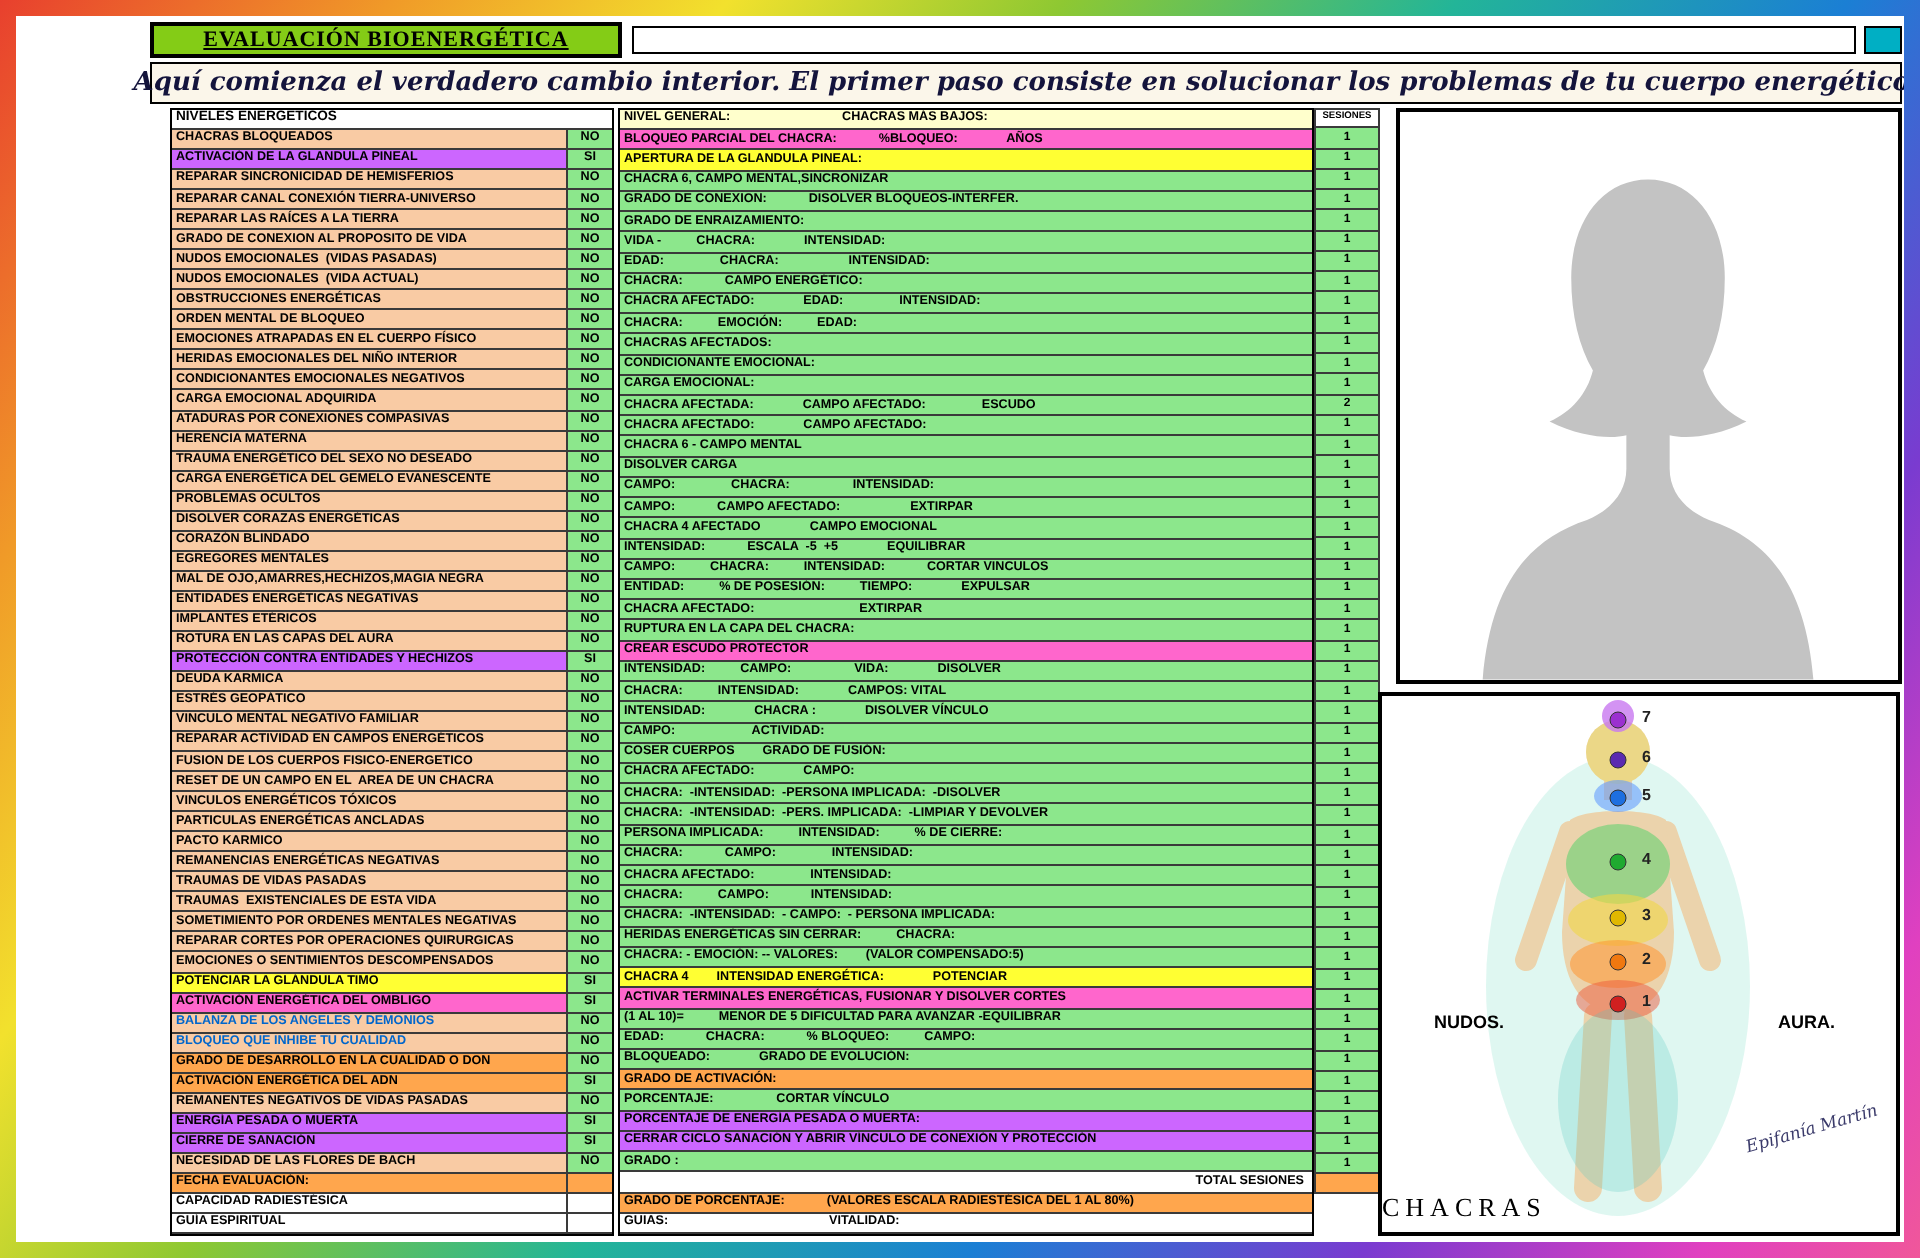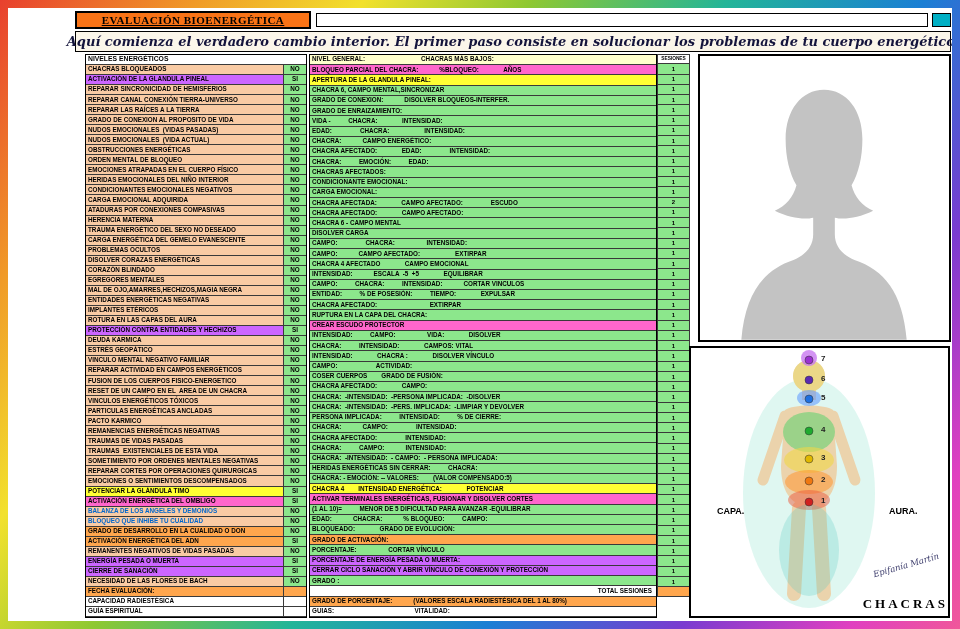--- a/index.html
+++ b/index.html
@@ -1,21 +1,21 @@
 <!DOCTYPE html>
 <html><head>
 <meta charset="utf-8">
 <style>
   *{margin:0;padding:0;box-sizing:border-box}
   html,body{width:960px;height:629px;overflow:hidden;font-family:"Liberation Sans",sans-serif;background:#fff}
   .frame{position:relative;width:960px;height:629px;
     background:linear-gradient(125deg,#e8402e 0%,#f09a28 14%,#f2e12d 26%,#8ec832 38%,#23b598 52%,#1b7fd4 66%,#7a3bd0 80%,#e040c0 92%,#f0579a 100%)}
   .page{position:absolute;left:8px;top:8px;width:944px;height:613px;background:#fff;overflow:hidden}
 
-  .title-box{position:absolute;left:67px;top:3px;width:236px;height:18px;background:#f97316;border:2px solid #000;
+  .title-box{position:absolute;left:67px;top:3px;width:236px;height:18px;background:#84cc16;border:2px solid #000;
     font-family:"Liberation Serif",serif;font-weight:bold;font-size:11px;letter-spacing:.5px;text-decoration:underline;
     display:flex;align-items:center;justify-content:center;color:#000}
   .title-strip{position:absolute;left:308px;top:5px;width:612px;height:14px;background:#fff;border:1px solid #000}
   .cyan-box{position:absolute;left:924px;top:5px;width:19px;height:14px;background:#00AFC4;border:1px solid #000}
 
   .banner{position:absolute;left:67px;top:23px;width:876px;height:21px;background:#FBF6EA;border:1px solid #000;
     display:flex;align-items:center;justify-content:center}
   .banner span{font-family:"DejaVu Serif",serif;font-style:italic;font-weight:bold;font-size:13px;color:#14143c;white-space:nowrap}
 
   .ltable{position:absolute;left:77px;top:46px;width:222px;height:564px;display:grid;grid-template-rows:repeat(56,1fr);border:1px solid #000;background:#fff}
@@ -40,21 +40,21 @@
 
   .bg-peach{background:#F9CBA4}.bg-green{background:#8CE78C}.bg-pink{background:#FF66CC}
   .bg-violet{background:#CC66FF}.bg-yellow{background:#FFFF33}.bg-orange{background:#FFA64D}
   .bg-white{background:#FFFFFF}
   .fg-blue{color:#0066CC}
 
   .portrait{position:absolute;left:690px;top:46px;width:253px;height:288px;background:#fff;border:2px solid #000;overflow:hidden}
   .chakra{position:absolute;left:681px;top:338px;width:261px;height:272px;background:#fff;border:2px solid #000;overflow:hidden}
   .chakra .num{position:absolute;font-weight:bold;font-size:8px;color:#222}
   .side-label{position:absolute;font-weight:bold;font-size:9px;color:#000}
-  .chakra-title{position:absolute;left:0;right:0;bottom:4px;text-align:right;font-family:"Liberation Serif",serif;font-weight:bold;font-size:13px;letter-spacing:3px;color:#000}
+  .chakra-title{position:absolute;left:0;right:0;bottom:4px;text-align:left;font-family:"Liberation Serif",serif;font-weight:normal;font-size:13px;letter-spacing:3px;color:#000}
   .signature{position:absolute;right:8px;top:212px;font-family:"DejaVu Serif",serif;font-style:italic;font-size:8.5px;color:#3a3a6a;transform:rotate(-16deg)}
 </style>
 </head>
 <body>
 
 <div class="frame">
   <div class="page">
 
     <div class="title-box">EVALUACIÓN BIOENERGÉTICA</div>
     <div class="title-strip"></div>
@@ -439,20 +439,20 @@
         <circle cx="118" cy="133" r="4" fill="#f07810" stroke="#333" stroke-width="0.5"></circle>
         <circle cx="118" cy="154" r="4" fill="#d02020" stroke="#333" stroke-width="0.5"></circle>
       </svg>
       <span class="num" style="left:130px;top:6px">7</span>
       <span class="num" style="left:130px;top:26px">6</span>
       <span class="num" style="left:130px;top:45px">5</span>
       <span class="num" style="left:130px;top:77px">4</span>
       <span class="num" style="left:130px;top:105px">3</span>
       <span class="num" style="left:130px;top:127px">2</span>
       <span class="num" style="left:130px;top:148px">1</span>
-      <span class="side-label" style="left:26px;top:158px">CAPA.</span>
+      <span class="side-label" style="left:26px;top:158px">NUDOS.</span>
       <span class="side-label" style="left:198px;top:158px">AURA.</span>
       <span class="chakra-title">CHACRAS</span>
       <span class="signature">Epifanía Martín</span>
     </div>
 
   </div>
 </div>
 
 </body></html>

